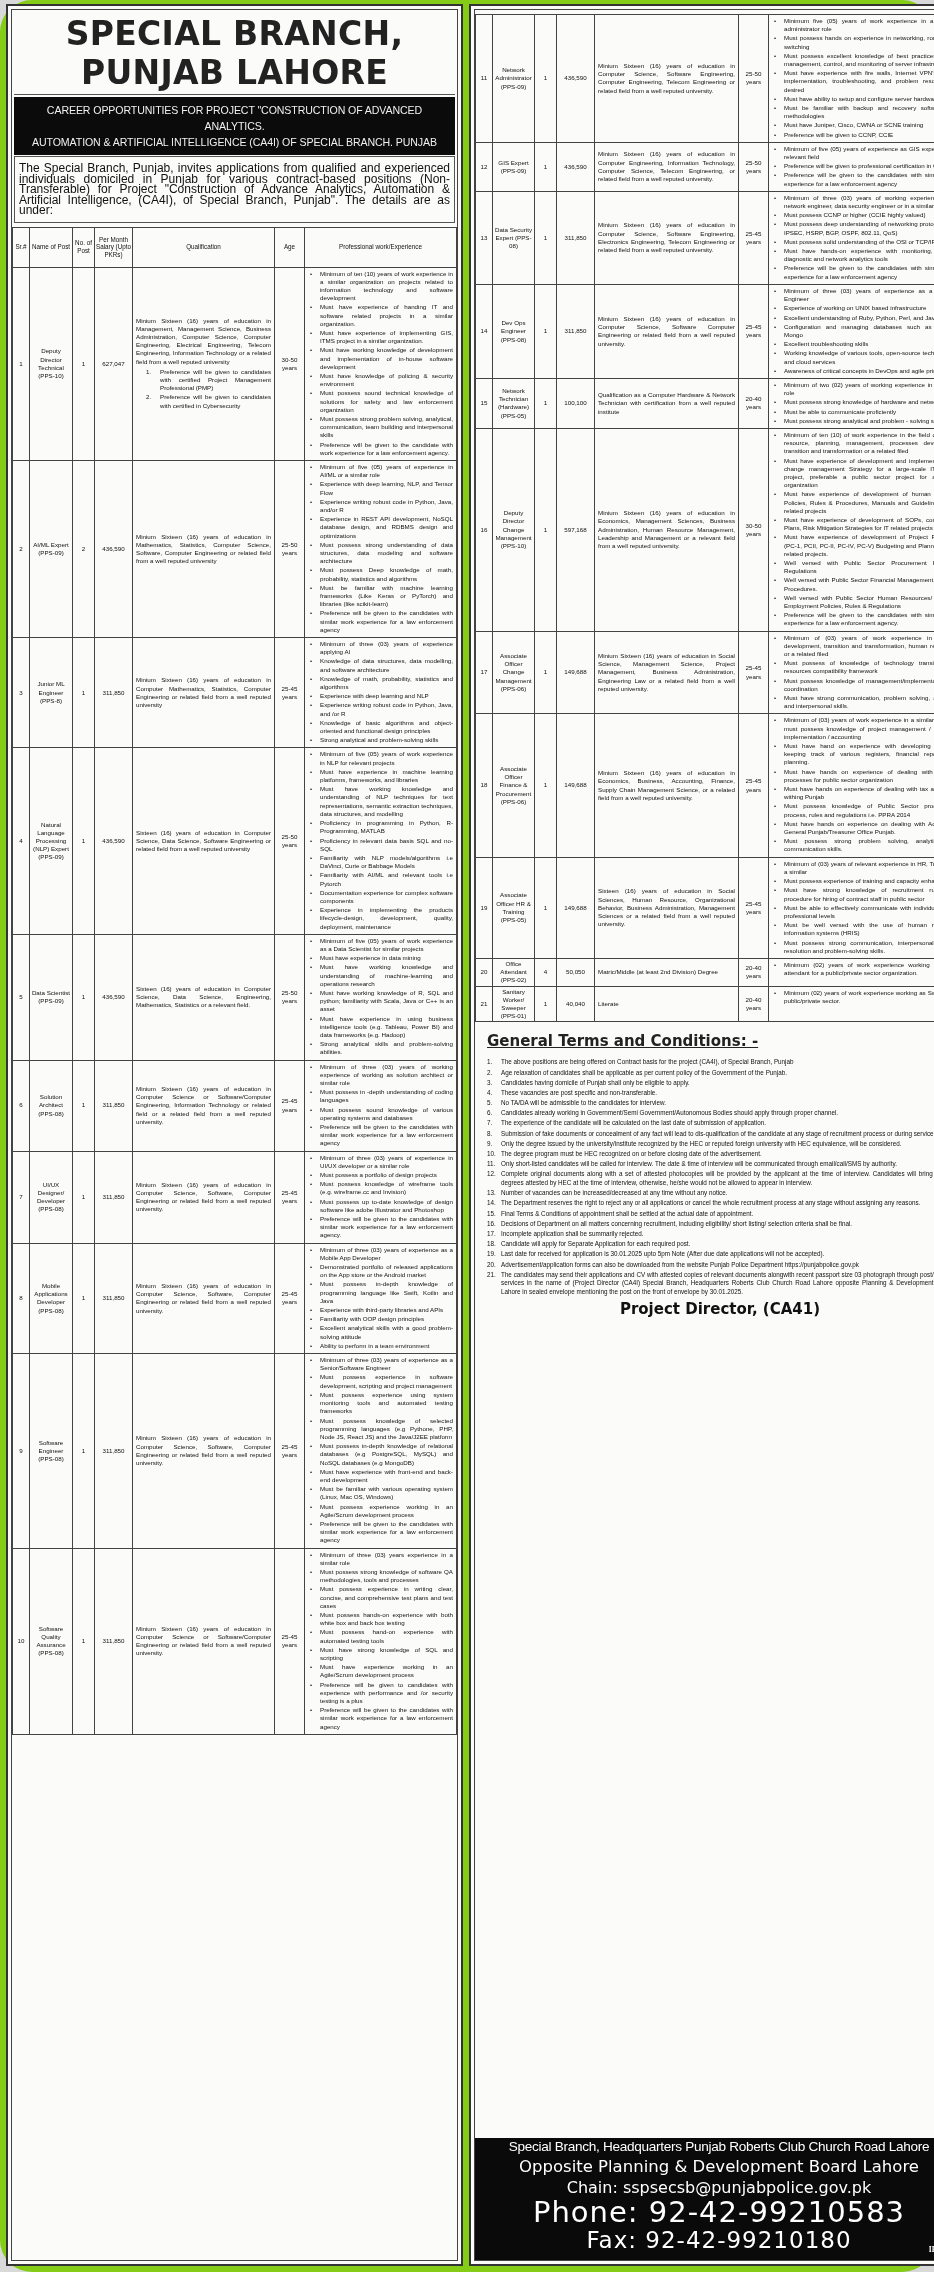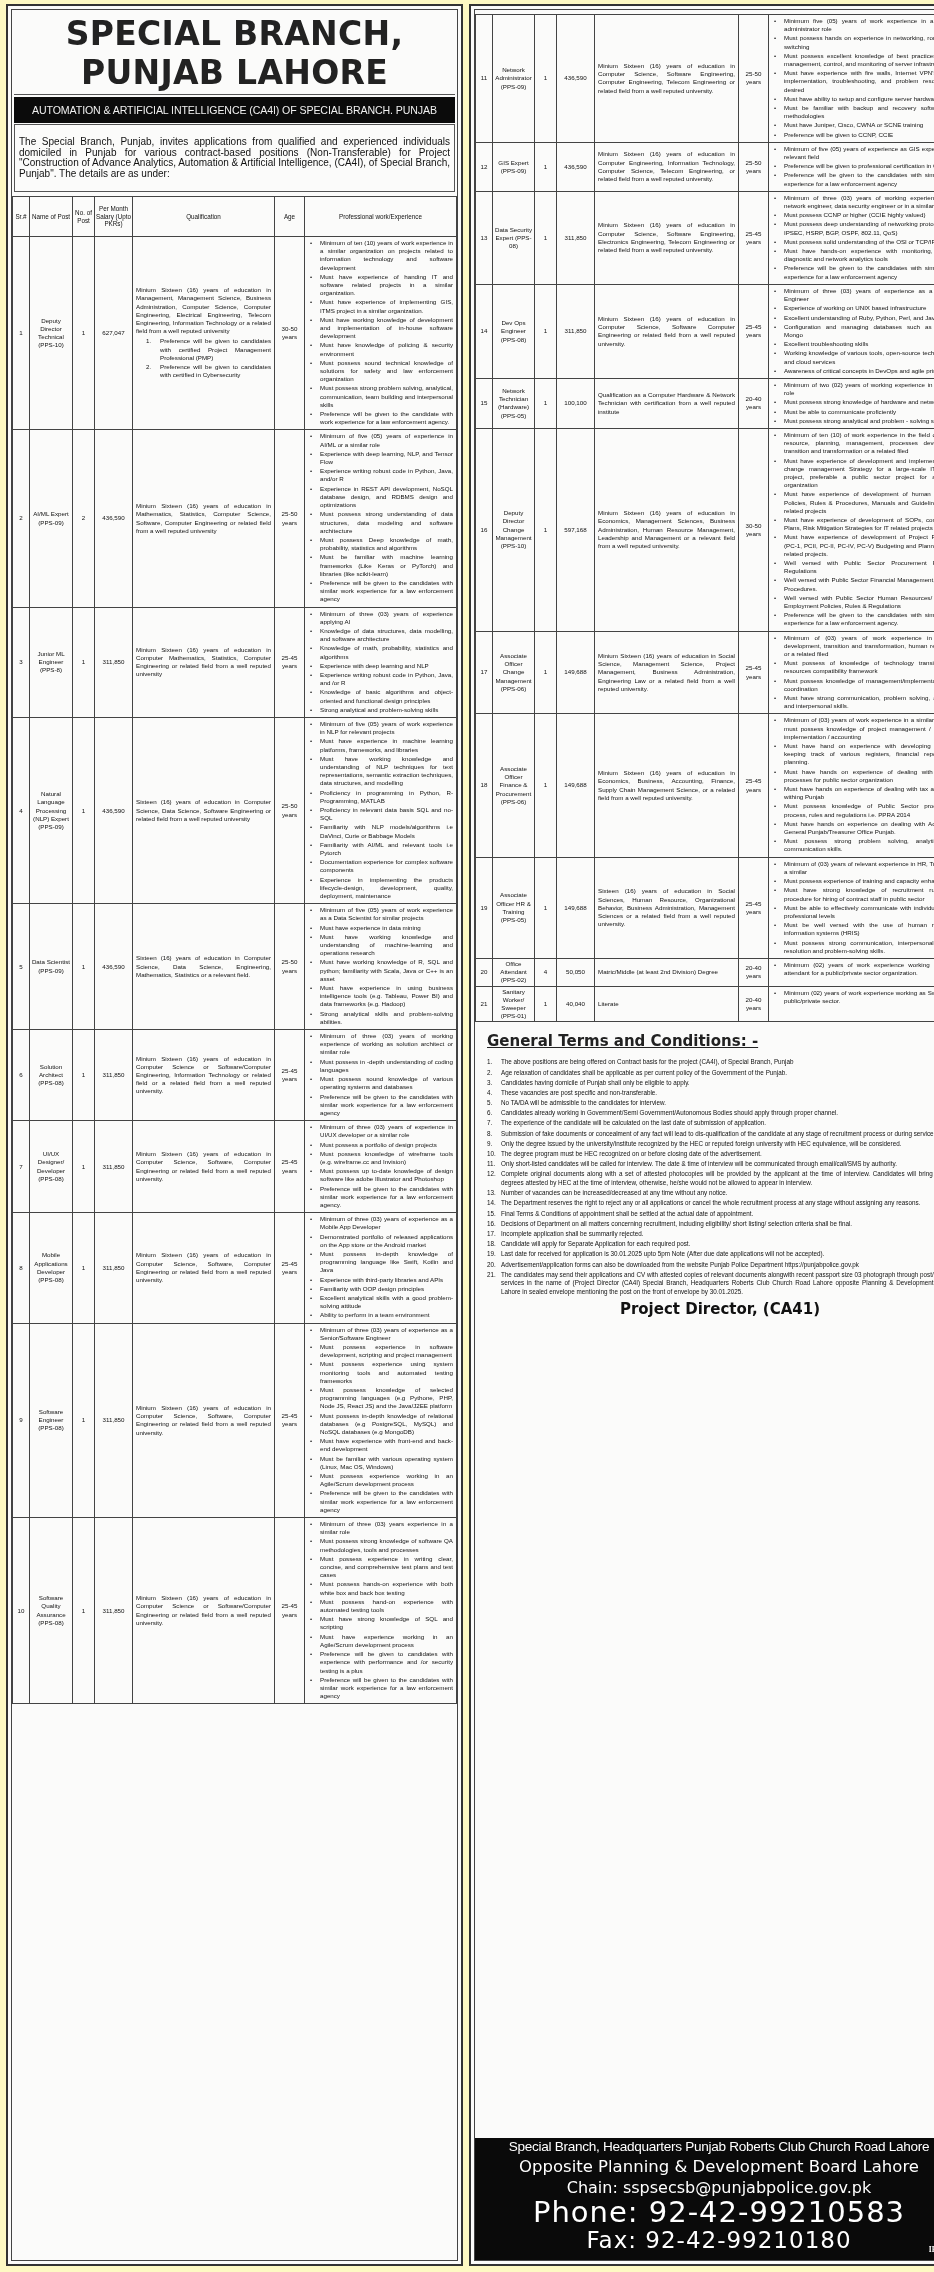--- a/index.html
+++ b/index.html
@@ -1,24 +1,24 @@
 <!DOCTYPE html>
 <html><head>
 <meta charset="utf-8">
 <style>
   * { box-sizing: border-box; margin: 0; padding: 0; }
   body { width: 934px; height: 2272px; background: #d9d9d9; font-family: "Liberation Sans", sans-serif; color: #111; overflow: hidden; }
-  .page { position: absolute; left: 0; top: 0; width: 934px; height: 2272px; background: #fef9c3; }
+  .page { position: absolute; left: 0; top: 0; width: 934px; height: 2272px; background: #84cc16; border-radius: 32px; }
   .col { position: absolute; top: 4px; border: 2px solid #333; background: #fbfbfa; }
   .col-left { left: 6px; width: 457px; height: 2262px; }
   .col-right { left: 469px; width: 500px; height: 2262px; }
   .inner { position: absolute; left: 3px; right: 3px; top: 3px; bottom: 3px; border: 1px solid #444; }
   .title { text-align: center; font-family: "DejaVu Sans", sans-serif; font-weight: bold; font-size: 33px; letter-spacing: 0.3px; color: #222; padding: 4px 0 2px 0; border-bottom: 1px solid #555; margin: 0 2px; }
   .banner { background: #0b0b0b; color: #f0f0f0; text-align: center; font-size: 10.6px; line-height: 16px; padding: 5px 4px; margin: 2px 2px 0 2px; letter-spacing: -0.1px; }
-  .intro { font-size: 10px; line-height: 10.5px; padding: 12px 4px; text-align: justify; border: 1px solid #555; margin: 1px 2px 4px 2px; }
+  .intro { font-size: 12px; line-height: 10.5px; padding: 6px 4px; text-align: justify; border: 1px solid #555; margin: 1px 2px 4px 2px; }
   table { border-collapse: collapse; width: 100%; table-layout: fixed; }
   td, th { border: 1px solid #444; font-size: 6.2px; line-height: 8.2px; vertical-align: middle; }
   th { font-weight: normal; padding: 2px 1px; text-align: center; font-size: 6.3px; line-height: 7.6px; height: 40px; }
   td.c { text-align: center; padding: 1px; }
   td.q { padding: 2px 3px; text-align: justify; }
   td.e { padding: 2px 3px 2px 2px; vertical-align: top; }
   ul { list-style: none; }
   li { position: relative; padding-left: 13px; text-align: justify; margin-bottom: 1px; }
   li::before { content: "•"; position: absolute; left: 3px; top: 0; font-size: 6px; }
   ol.pref { list-style: none; margin-top: 2px; padding-left: 10px; }
@@ -41,20 +41,21 @@
 </style>
 </head>
 <body>
 
 <div class="page">
 
   <div class="col col-left">
     <div class="inner">
       <div class="title">SPECIAL BRANCH, PUNJAB LAHORE</div>
       <div class="banner">
+        <div>CAREER OPPORTUNITIES FOR PROJECT "CONSTRUCTION OF ADVANCED ANALYTICS.</div>
         <div>AUTOMATION &amp; ARTIFICIAL INTELLIGENCE  (CA4I) OF SPECIAL BRANCH. PUNJAB</div>
       </div>
       <div class="intro">The Special Branch, Punjab, invites applications from qualified and experienced individuals domiciled in Punjab for various contract-based positions (Non-Transferable) for Project "Construction of Advance Analytics, Automation &amp; Artificial Intelligence, (CA4I), of Special Branch, Punjab". The details are as under:</div>
 
       <table>
         <colgroup>
           <col style="width:17px">
             <col style="width:43px">
             <col style="width:22px">
             <col style="width:38px">

